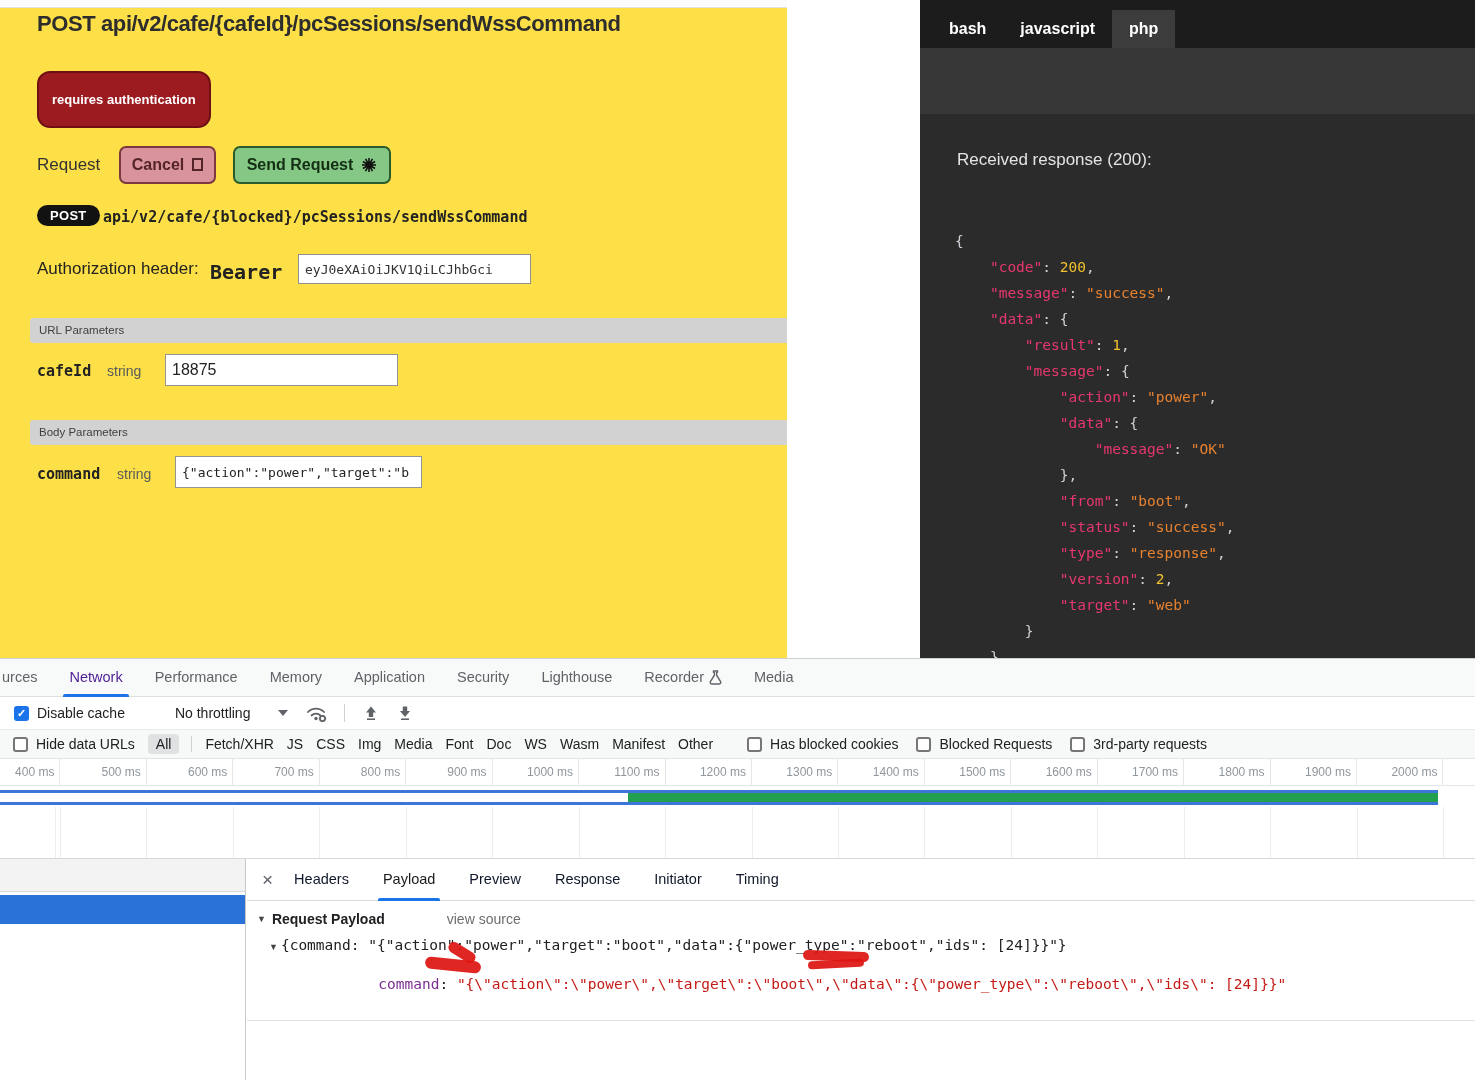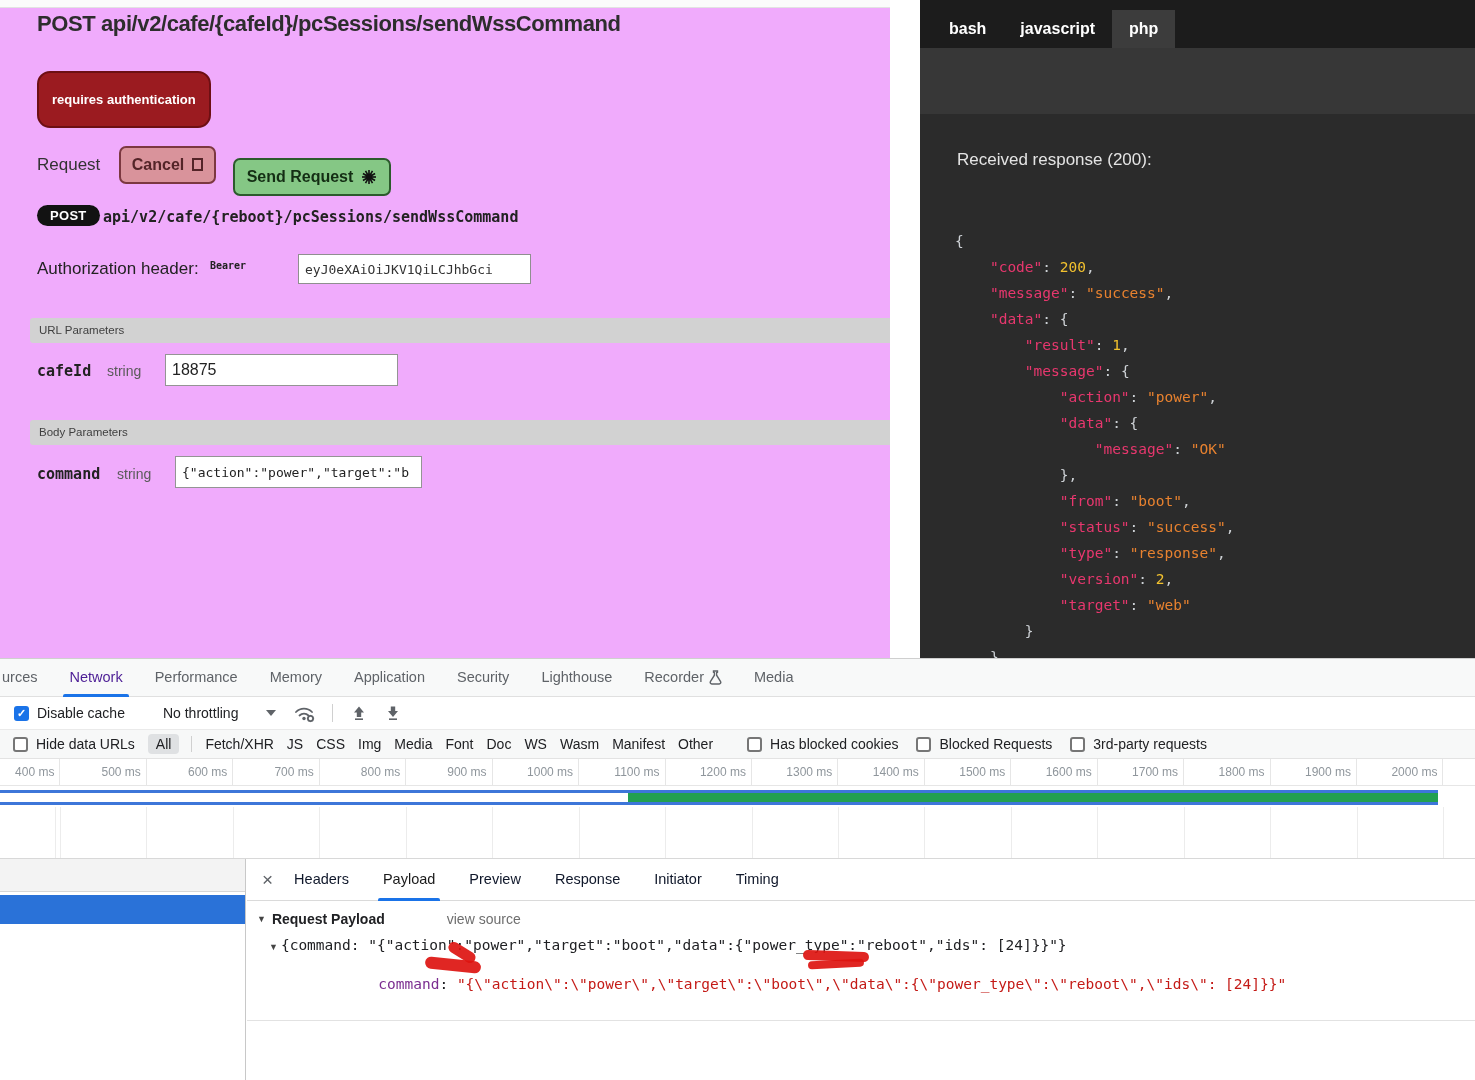--- a/index.html
+++ b/index.html
@@ -1,33 +1,33 @@
 <!DOCTYPE html>
 <html><head>
 <meta charset="utf-8">
 <style>
   * { margin:0; padding:0; box-sizing:border-box; }
   html,body { width:1475px; height:1080px; background:#fff; font-family:"Liberation Sans",sans-serif; }
   .screen { position:relative; width:1475px; height:1080px; overflow:hidden; background:#fff; }
   .mono { font-family:"DejaVu Sans Mono",monospace; }
 
   
-  .docs { position:absolute; left:0; top:0; width:890px; height:658px; background:#f0abfc; overflow:hidden; }
+  .docs { position:absolute; left:0; top:0; width:787px; height:658px; background:#fde047; overflow:hidden; }
   .docs-topstrip { position:absolute; left:0; top:0; width:100%; height:8px; background:#fbfbfb; border-bottom:1px solid #e2e2e2; }
   .doc-title { position:absolute; left:37px; top:11px; font-size:22px; font-weight:700; letter-spacing:-0.4px; color:#2d2d2d; }
   .auth-badge { position:absolute; left:37px; top:71px; background:#9b1b20; border:2px solid #6d0f13; color:#fff; font-size:13px; font-weight:700; padding:19px 13px; border-radius:13px; }
   .req-label { position:absolute; left:37px; top:155px; font-size:17px; color:#333; }
   .btn { position:absolute; top:146px; height:38px; border-radius:7px; font-size:16px; font-weight:700; display:flex; align-items:center; justify-content:center; gap:8px; cursor:pointer; }
   .btn-cancel { left:119px; width:97px; background:#d9939b; border:2px solid #7c3840; color:#542428; }
   .sq-icon { display:inline-block; width:11px; height:13px; border:2px solid #542428; margin-top:-2px; }
-  .btn-send { left:233px; width:158px; background:#85c785; border:2px solid #2c5a2c; color:#142e14;margin-top:12px; }
+  .btn-send { left:233px; width:158px; background:#85c785; border:2px solid #2c5a2c; color:#142e14; }
   .post-pill { position:absolute; left:37px; top:205px; background:#121212; color:#fff; font-size:13px; font-weight:700; padding:3px 13px; border-radius:12px; letter-spacing:0.3px; }
   .endpoint { position:absolute; left:103px; top:208px; font-size:15px; font-weight:700; color:#222; }
   .auth-label { position:absolute; left:37px; top:259px; font-size:17px; color:#222; }
-  .bearer { position:absolute; left:210px; top:260px; font-size:10px; font-weight:700; color:#222; }
+  .bearer { position:absolute; left:210px; top:260px; font-size:20px; font-weight:700; color:#222; }
   .auth-input { position:absolute; left:298px; top:254px; width:233px; height:30px; border:1px solid #8f8f8f; background:#fff; font-family:"DejaVu Sans Mono",monospace; font-size:13px; color:#333; padding:0 0 0 6px; white-space:nowrap; overflow:hidden; }
   .sec-bar { position:absolute; left:30px; width:867px; height:25px; background:#d2d2d2; border-radius:3px; font-size:11.5px; color:#3f3f3f; line-height:25px; padding-left:9px; }
   .sec1 { top:318px; } .sec2 { top:420px; }
   .pname { position:absolute; font-size:15px; font-weight:700; color:#222; }
   .ptype { position:absolute; font-size:14px; color:#5a5a5a; }
   .pinput { position:absolute; border:1px solid #949494; background:#fff; padding:0 6px; }
   .p1 { left:37px; top:362px; } .t1 { left:107px; top:363px; }
   .i1 { left:165px; top:354px; width:233px; height:32px; font-family:"Liberation Sans",sans-serif; font-size:16px; color:#222; }
   .p2 { left:37px; top:465px; } .t2 { left:117px; top:466px; }
   .i2 { left:175px; top:456px; width:247px; height:32px; font-family:"DejaVu Sans Mono",monospace; font-size:13px; color:#222; white-space:nowrap; overflow:hidden; }
@@ -47,21 +47,21 @@
   .dt-row1 { position:absolute; left:0; top:0; width:100%; height:38px; background:#f8f9f9; border-bottom:1px solid #e0e0e0; display:flex; align-items:center; }
   .dt-tab { position:relative; height:38px; line-height:37px; padding:0 16px; color:#5f6368; font-size:14.5px; cursor:pointer; display:flex; align-items:center; gap:5px; }
   .dt-tab:first-child { padding-left:2px; }
   .dt-tab.active { color:#4c1d95; }
   .dt-tab.active::after { content:""; position:absolute; left:10px; right:10px; bottom:0; height:3px; background:#1a73e8; border-radius:2px 2px 0 0; }
   .dt-row2 { position:absolute; left:0; top:38px; width:100%; height:33px; background:#fff; border-bottom:1px solid #eaeaea; display:flex; align-items:center; }
   .cb { display:inline-flex; width:15px; height:15px; border-radius:3px; align-items:center; justify-content:center; flex:none; cursor:pointer; }
   .cb.on { background:#1a73e8; color:#fff; font-size:11px; font-weight:700; }
   .cb.off { border:2px solid #767676; background:#fff; }
   .dt-row2 .lbl, .dt-row3 .lbl { margin-left:8px; cursor:default; }
-  .throttle { margin-left:30px; display:flex; align-items:center; cursor:pointer; }
+  .throttle { margin-left:42px; display:flex; align-items:center; cursor:pointer; }
   .tri-down { width:0; height:0; border-left:5px solid transparent; border-right:5px solid transparent; border-top:6px solid #5f6368; margin-left:28px; }
   .icon-btn { margin-left:18px; cursor:pointer; display:flex; align-items:center; }
   .vsep { width:1px; height:18px; background:#d0d0d0; margin-left:16px; }
   .dt-row3 { position:absolute; left:0; top:71px; width:100%; height:29px; background:#f7f8f8; border-bottom:1px solid #e3e3e3; display:flex; align-items:center; }
   .ftype { margin-left:13px; color:#202124; cursor:pointer; }
   .ftype.pill { background:#dfe1e3; border-radius:4px; padding:2px 8px; }
   .fvd { width:1px; height:16px; background:#d0d0d0; margin-left:12px; }
   .fgap { width:16px; }
   .fcheck { display:flex; align-items:center; margin-left:18px; }
   .dt-ticks { position:absolute; left:-26px; top:100px; height:27px; display:flex; border-bottom:1px solid #e6e6e6; background:#fff; width:1520px; }
@@ -126,21 +126,21 @@
           <rect x="7.2" y="1" width="1.6" height="14" transform="rotate(60 8 8)"></rect>
           <rect x="7.2" y="1" width="1.6" height="14" transform="rotate(90 8 8)"></rect>
           <rect x="7.2" y="1" width="1.6" height="14" transform="rotate(120 8 8)"></rect>
           <rect x="7.2" y="1" width="1.6" height="14" transform="rotate(150 8 8)"></rect>
           <circle cx="8" cy="8" r="3.4"></circle>
         </g>
       </svg>
     </div>
 
     <span class="post-pill">POST</span>
-    <code class="endpoint mono">api/v2/cafe/{reboot}/pcSessions/sendWssCommand</code>
+    <code class="endpoint mono">api/v2/cafe/{blocked}/pcSessions/sendWssCommand</code>
 
     <span class="auth-label">Authorization header:</span>
     <code class="bearer mono">Bearer</code>
     <input class="auth-input" value="eyJ0eXAiOiJKV1QiLCJhbGci" style="">
 
     <div class="sec-bar sec1">URL Parameters</div>
     <code class="pname p1 mono">cafeId</code>
     <span class="ptype t1">string</span>
     <input class="pinput i1" value="18875" style="">
 

